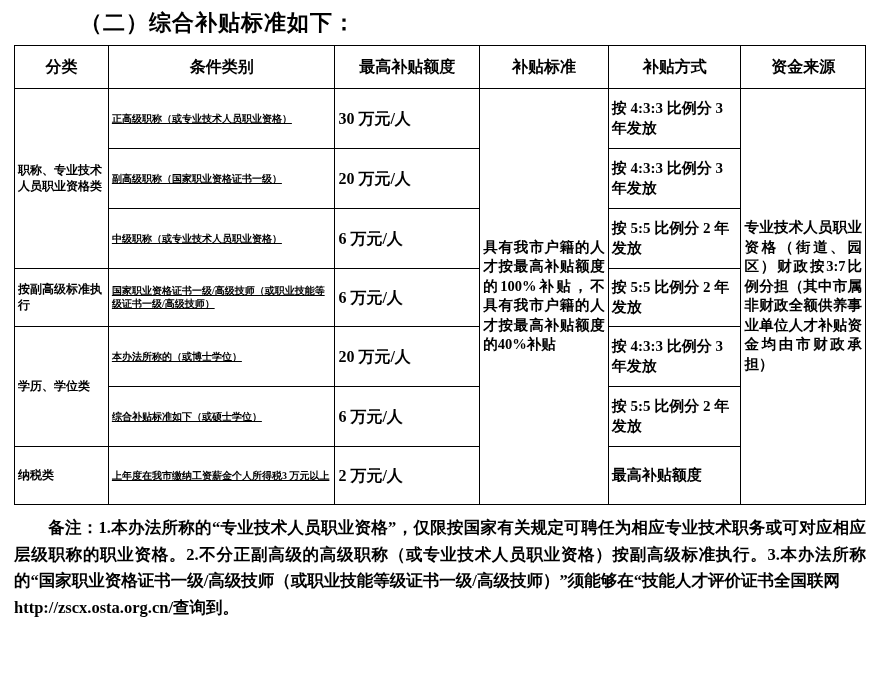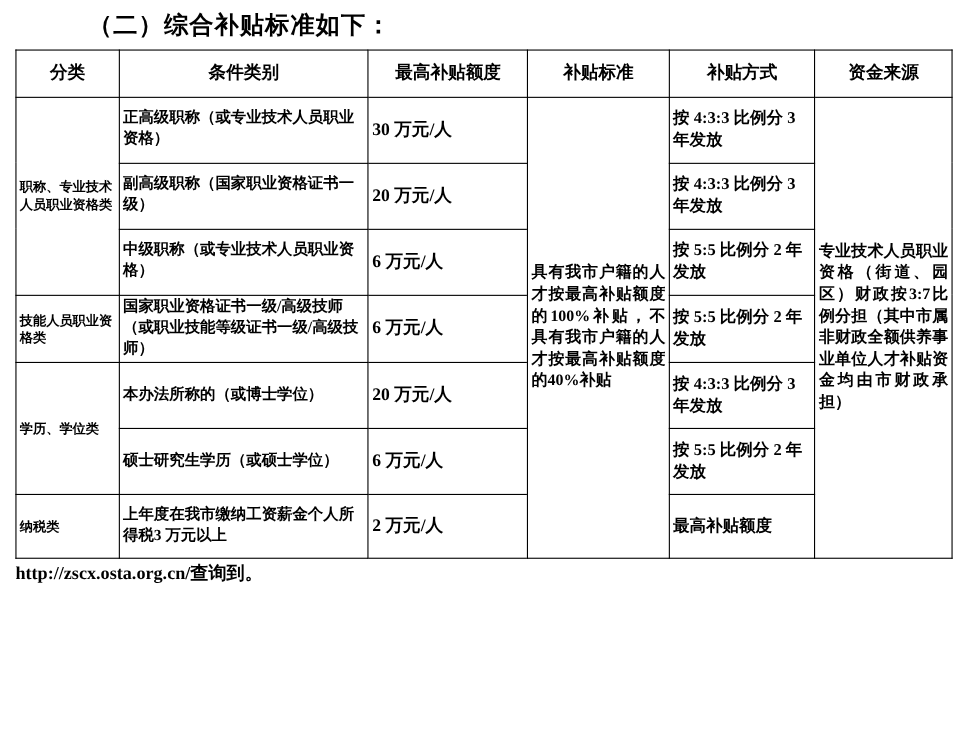--- a/index.html
+++ b/index.html
@@ -47,21 +47,22 @@
     font-size: 16px;
   }
   .c-class { width: 92px; }
   .c-cond  { width: 222px; }
   .c-max   { width: 142px; }
   .c-std   { width: 126px; }
   .c-way   { width: 130px; }
   .c-src   { width: 122px; }
 
   td.cell-cond {
-    font-size: 14px;
+    font-size: 10px;
+    text-decoration: underline;
   }
   td.cell-class {
     font-size: 12px;
   }
   td.cell-std {
     font-size: 14.5px;
     line-height: 1.5;
     text-align: justify;
     text-align-last: left;
     padding: 4px 6px;
@@ -134,40 +135,43 @@
         <td class="cell-cond">副高级职称（国家职业资格证书一级）</td>
         <td class="cell-max">20 万元/人</td>
         <td class="cell-way">按 4:3:3 比例分 3 年发放</td>
       </tr>
       <tr class="r-tall">
         <td class="cell-cond">中级职称（或专业技术人员职业资格）</td>
         <td class="cell-max">6 万元/人</td>
         <td class="cell-way">按 5:5 比例分 2 年发放</td>
       </tr>
       <tr class="r-tall2">
-        <td class="cell-class">技能人员职业资格类</td>
+        <td class="cell-class">按副高级标准执行</td>
         <td class="cell-cond">国家职业资格证书一级/高级技师（或职业技能等级证书一级/高级技师）</td>
         <td class="cell-max">6 万元/人</td>
         <td class="cell-way">按 5:5 比例分 2 年发放</td>
       </tr>
       <tr class="r-tall">
         <td class="cell-class" rowspan="2">学历、学位类</td>
         <td class="cell-cond">本办法所称的（或博士学位）</td>
         <td class="cell-max">20 万元/人</td>
         <td class="cell-way">按 4:3:3 比例分 3 年发放</td>
       </tr>
       <tr class="r-tall">
-        <td class="cell-cond">硕士研究生学历（或硕士学位）</td>
+        <td class="cell-cond">综合补贴标准如下（或硕士学位）</td>
         <td class="cell-max">6 万元/人</td>
         <td class="cell-way">按 5:5 比例分 2 年发放</td>
       </tr>
       <tr class="r-tall2">
         <td class="cell-class">纳税类</td>
         <td class="cell-cond">上年度在我市缴纳工资薪金个人所得税3 万元以上</td>
         <td class="cell-max">2 万元/人</td>
         <td class="cell-way">最高补贴额度</td>
       </tr>
     </tbody>
   </table>
 
+  <div class="note">
+    <span class="indent"></span><span>备注：</span><span>1.本办法所称的“专业技术人员职业资格”，仅限按国家有关规定可聘任为相应专业技术职务或可对应相应层级职称的职业资格。2.不分正副高级的高级职称（或专业技术人员职业资格）按副高级标准执行。3.本办法所称的“国家职业资格证书一级/高级技师（或职业技能等级证书一级/高级技师）”须能够在“技能人才评价证书全国联网</span>
+  </div>
   <div class="note note-url" style="margin-top:0">http://zscx.osta.org.cn/查询到。</div>
 
 </div>
 
 </body></html>

